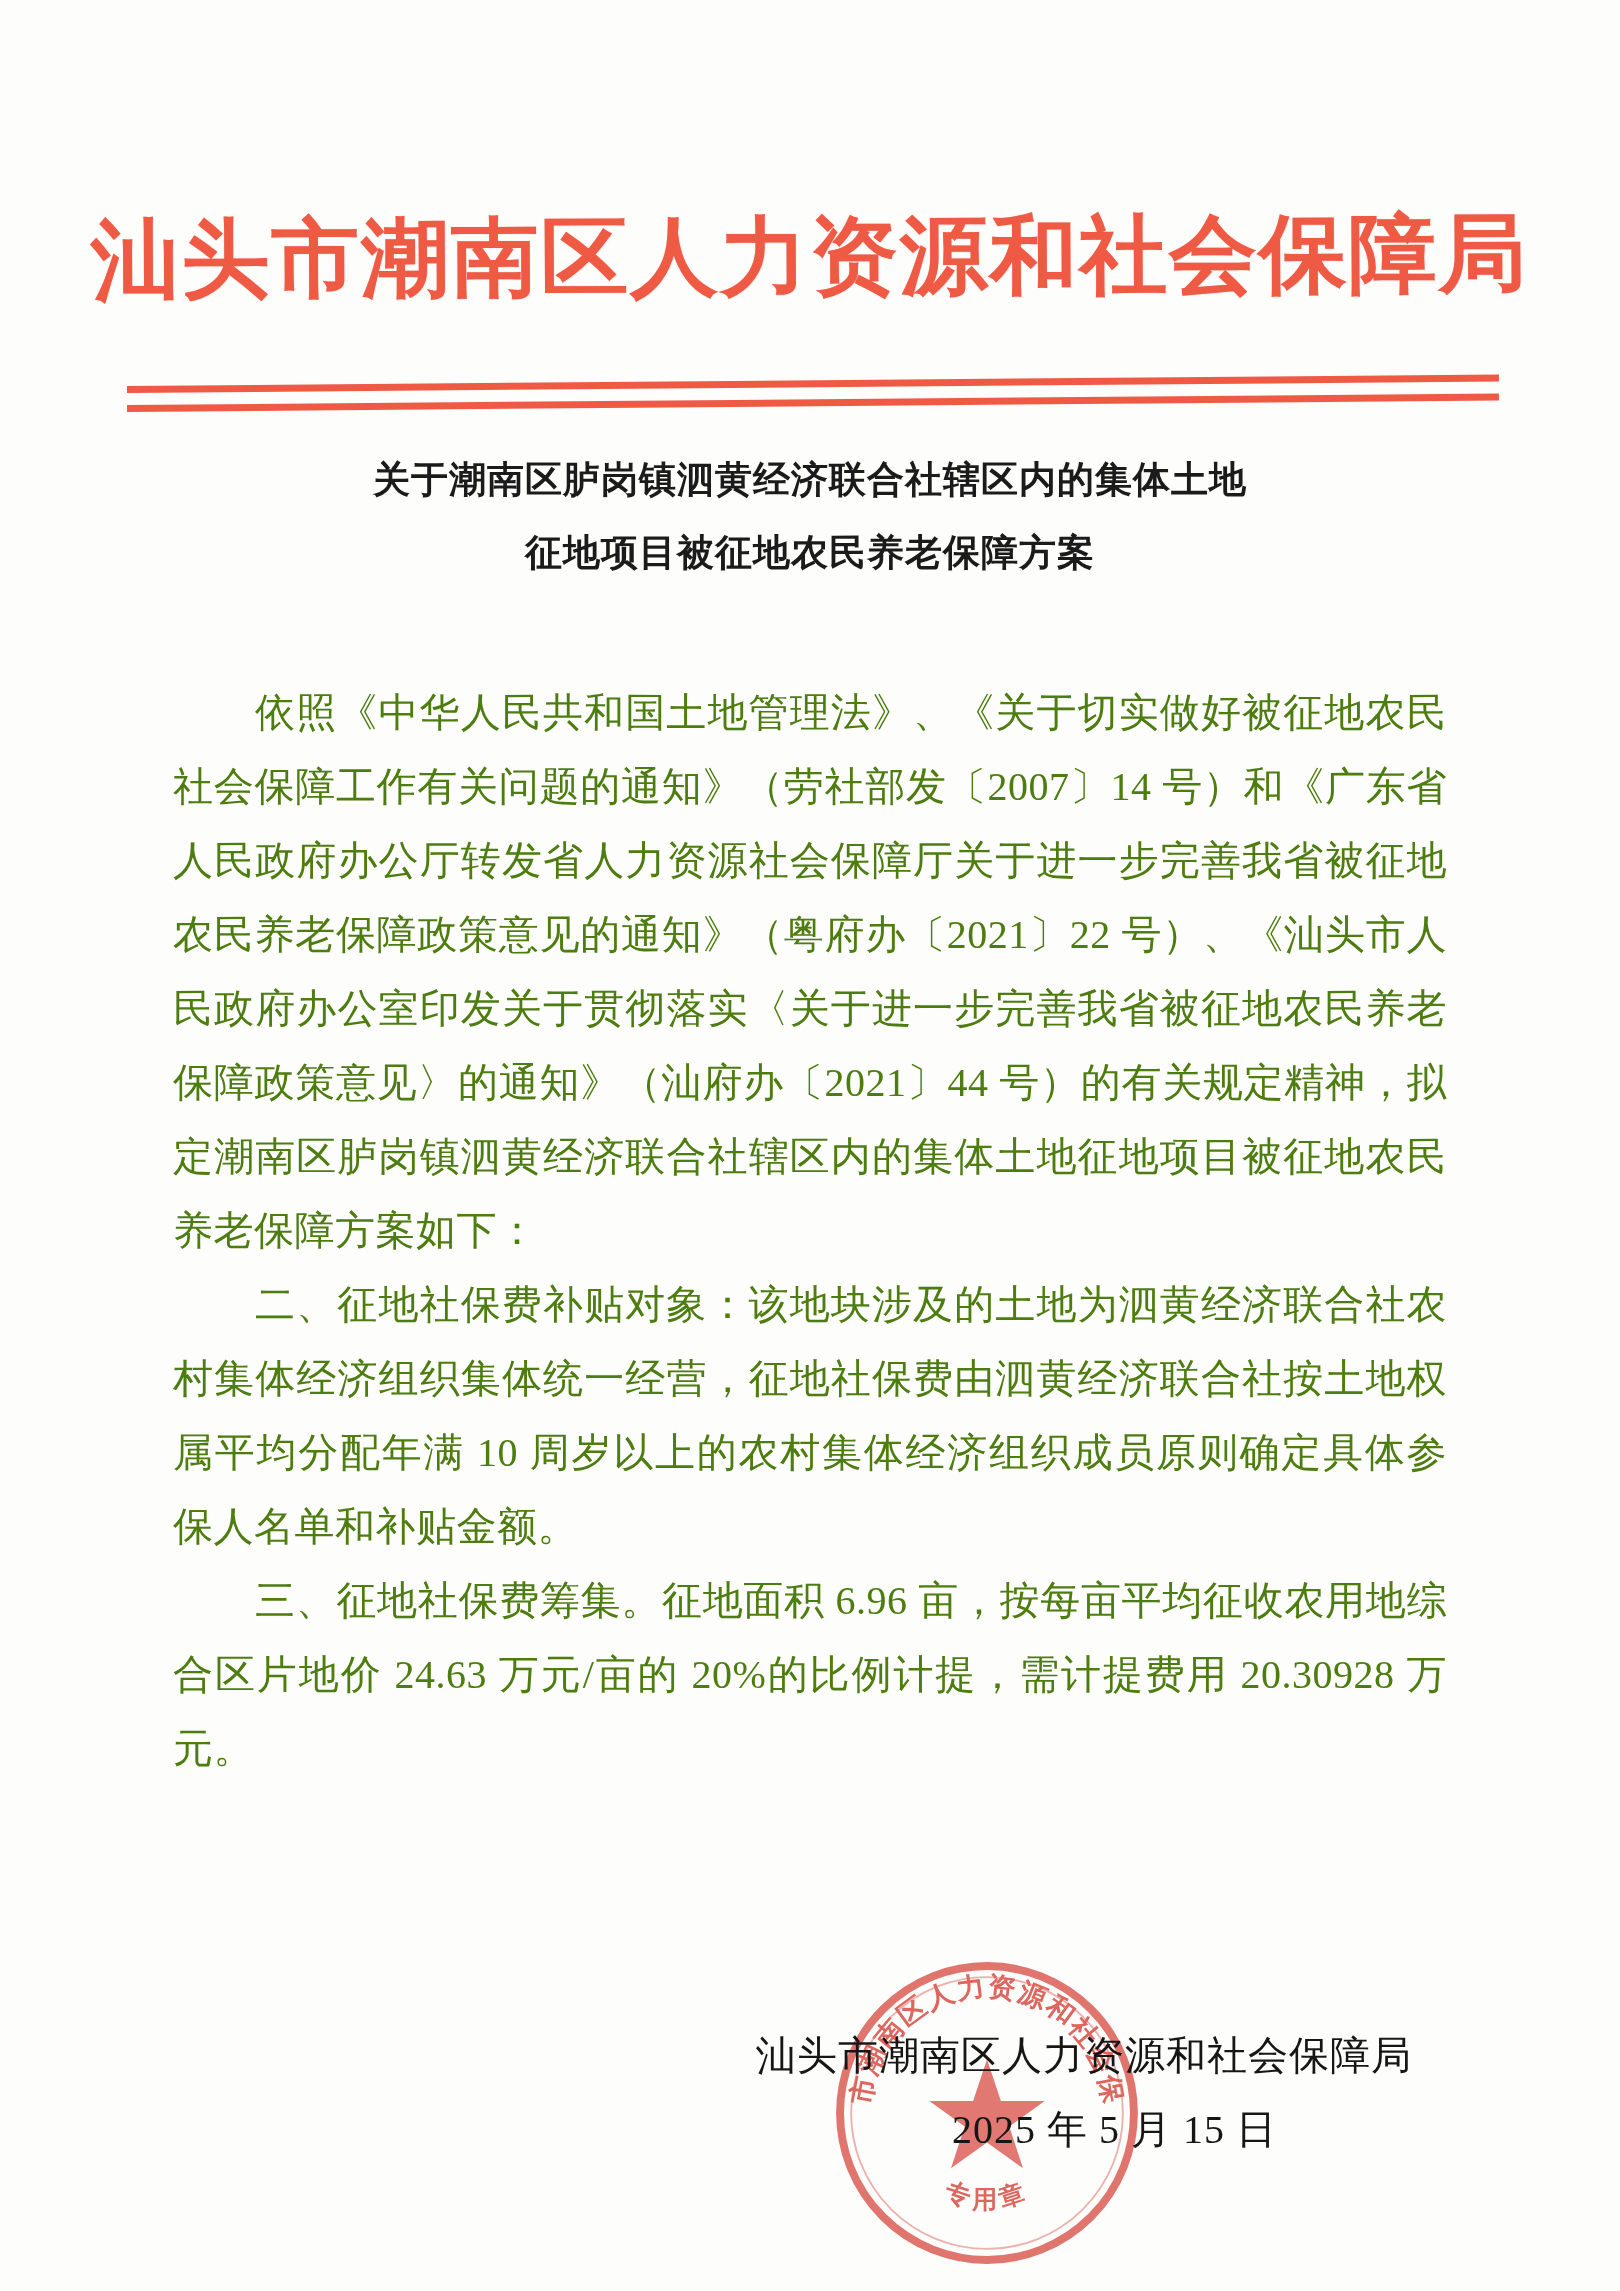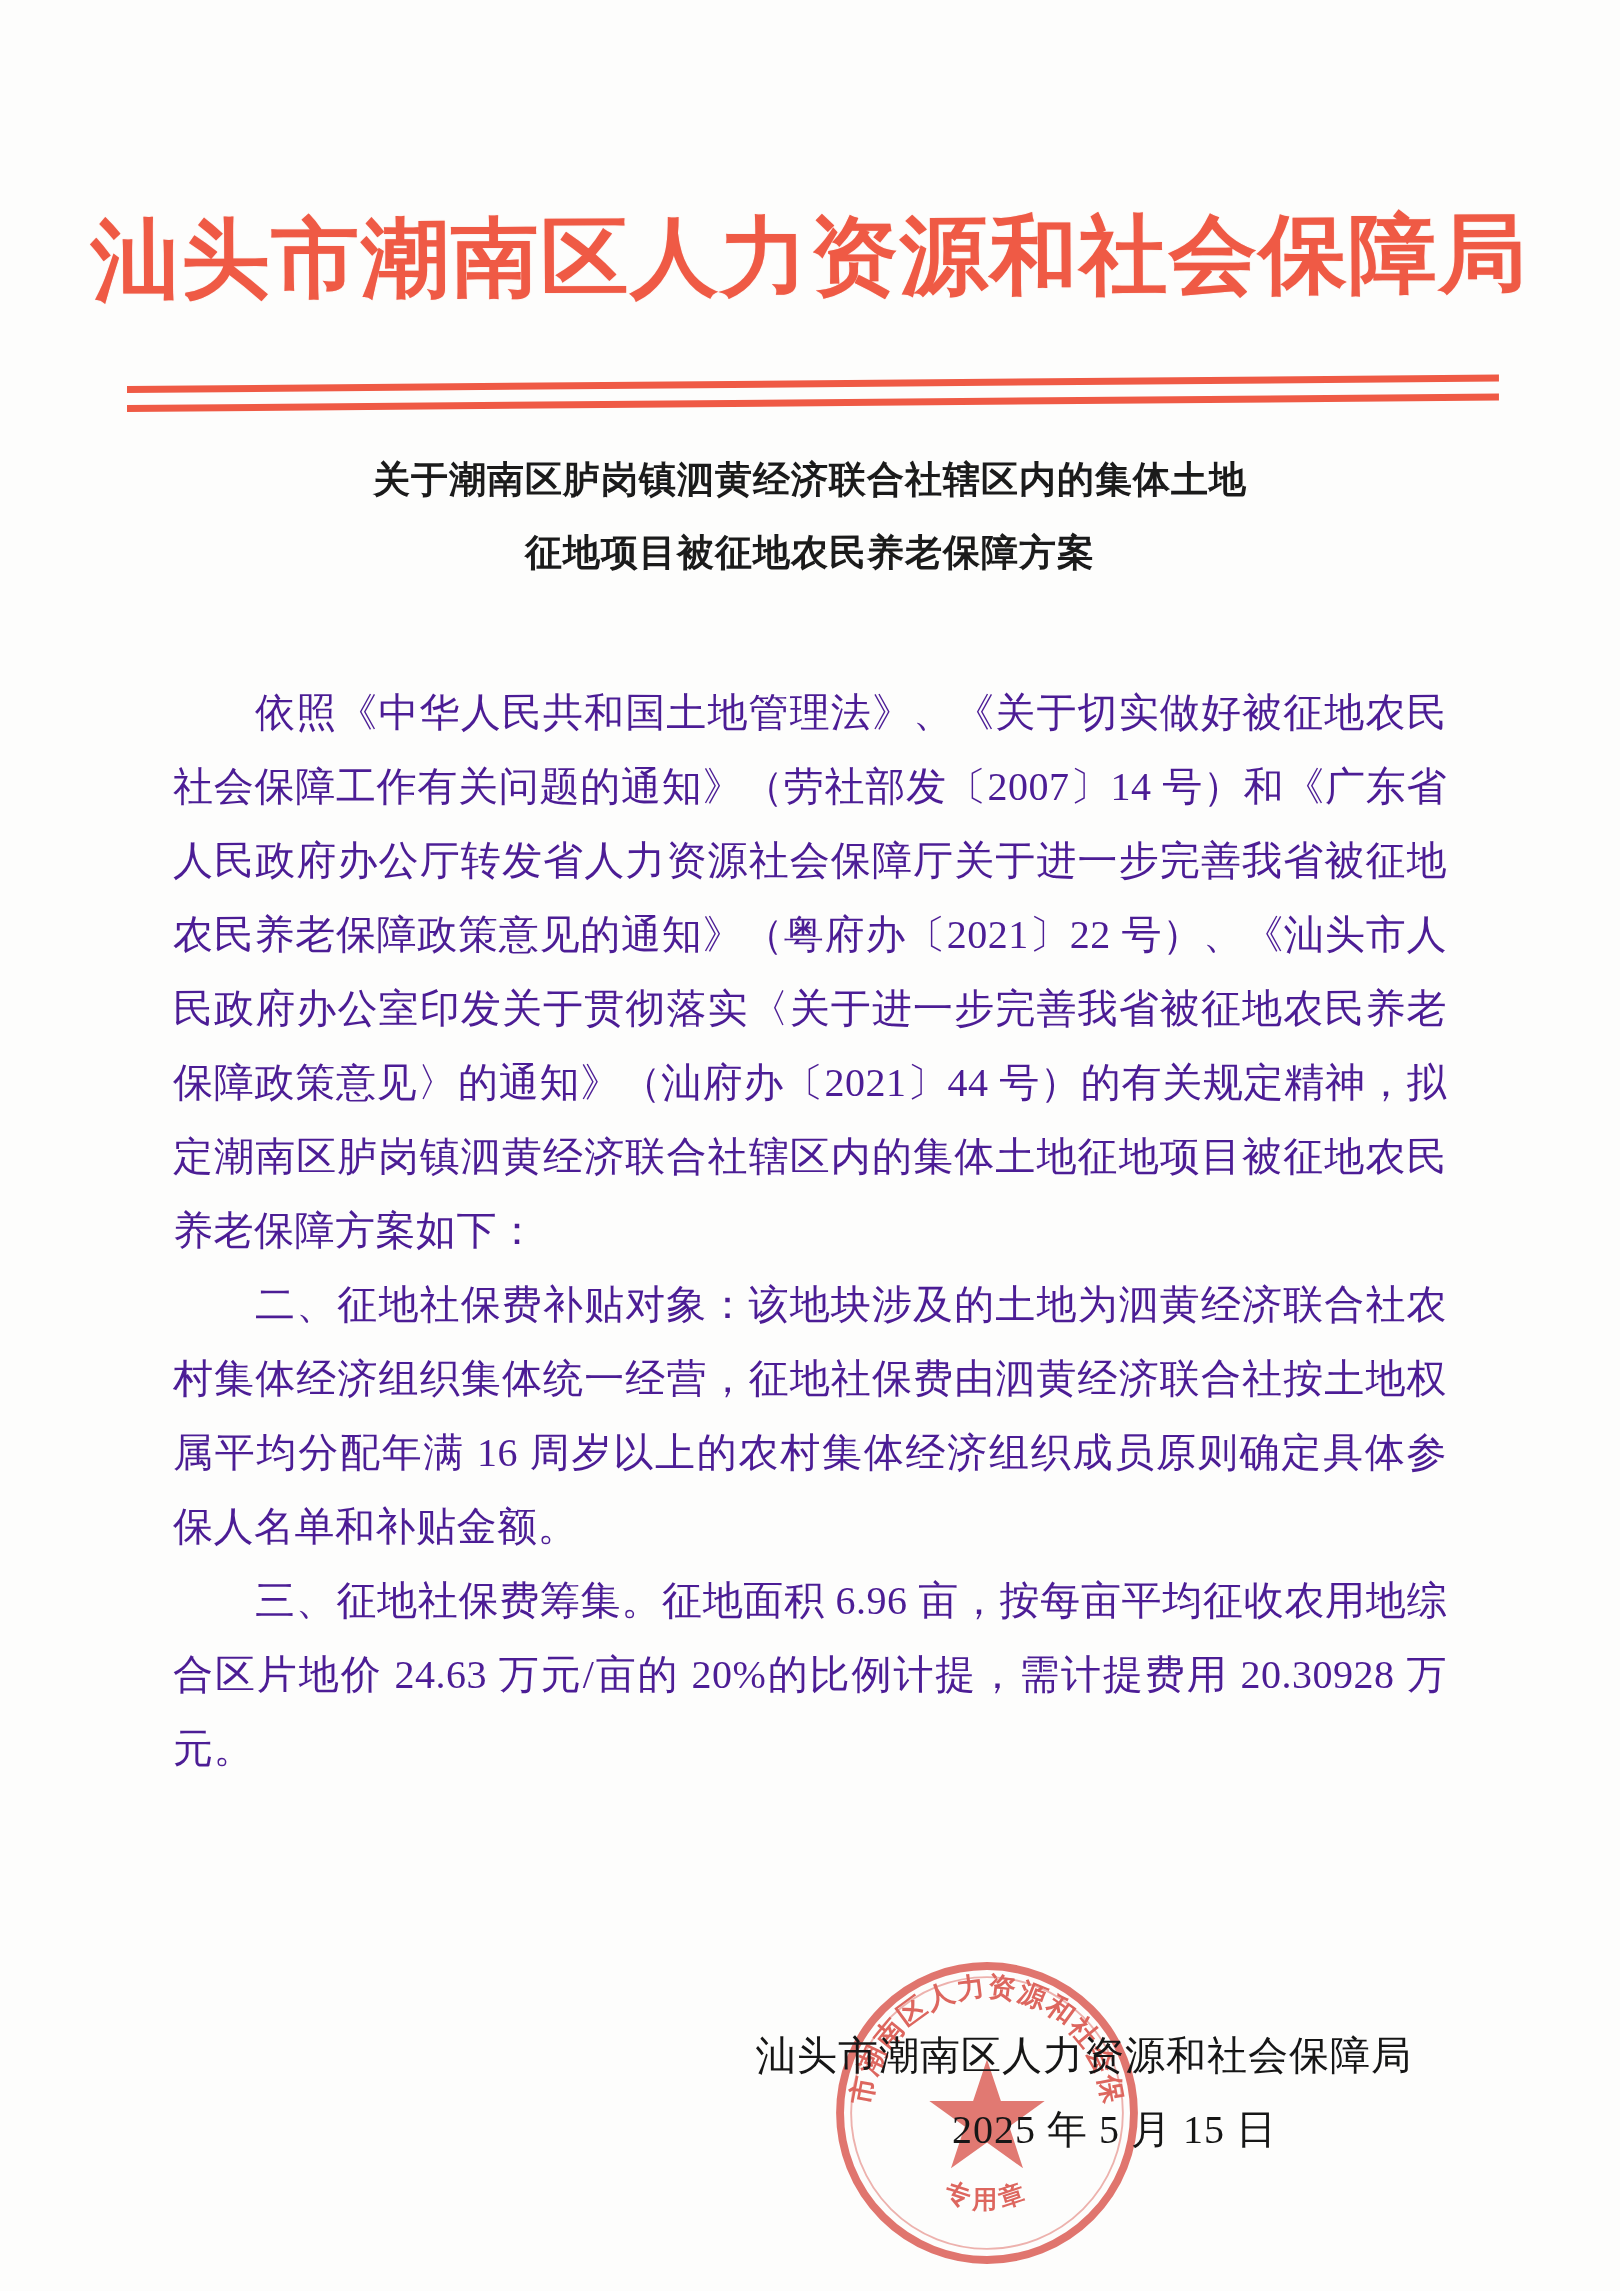--- a/index.html
+++ b/index.html
@@ -84,21 +84,21 @@
     letter-spacing: 1px;
     white-space: nowrap;
   }
 
   
   .body-text {
     position: absolute;
     top: 676px;
     left: 173px;
     width: 1274px;
-    color: #4c1d95;
+    color: #4d7c0f;
   }
   .para {
     font-family: "Liberation Serif", "DejaVu Serif", serif;
     font-size: 40px;
     line-height: 74px;
     text-align: justify;
     text-align-last: left;
     text-indent: 82px;
     letter-spacing: 0.5px;
     margin: 0;
@@ -153,21 +153,21 @@
     <div class="rule rule-bottom"></div>
   </div>
 
   <div class="doc-title">
     <div class="doc-title-line">关于潮南区胪岗镇泗黄经济联合社辖区内的集体土地</div>
     <div class="doc-title-line">征地项目被征地农民养老保障方案</div>
   </div>
 
   <div class="body-text">
     <p class="para">依照《中华人民共和国土地管理法》、《关于切实做好被征地农民社会保障工作有关问题的通知》（劳社部发〔2007〕14 号）和《广东省人民政府办公厅转发省人力资源社会保障厅关于进一步完善我省被征地农民养老保障政策意见的通知》（粤府办〔2021〕22 号）、《汕头市人民政府办公室印发关于贯彻落实〈关于进一步完善我省被征地农民养老保障政策意见〉的通知》（汕府办〔2021〕44 号）的有关规定精神，拟定潮南区胪岗镇泗黄经济联合社辖区内的集体土地征地项目被征地农民养老保障方案如下：</p>
-    <p class="para">二、征地社保费补贴对象：该地块涉及的土地为泗黄经济联合社农村集体经济组织集体统一经营，征地社保费由泗黄经济联合社按土地权属平均分配年满 16 周岁以上的农村集体经济组织成员原则确定具体参保人名单和补贴金额。</p>
+    <p class="para">二、征地社保费补贴对象：该地块涉及的土地为泗黄经济联合社农村集体经济组织集体统一经营，征地社保费由泗黄经济联合社按土地权属平均分配年满 10 周岁以上的农村集体经济组织成员原则确定具体参保人名单和补贴金额。</p>
     <p class="para">三、征地社保费筹集。征地面积 6.96 亩，按每亩平均征收农用地综合区片地价 24.63 万元/亩的 20%的比例计提，需计提费用 20.30928 万元。</p>
   </div>
 
   <div class="seal">
     <svg viewBox="0 0 200 200" xmlns="http://www.w3.org/2000/svg">
       <defs>
         <path id="sealArcTop" d="M 26,100 A 74,74 0 0 1 174,100"></path>
         <path id="sealArcBottom" d="M 40,100 A 60,60 0 0 0 160,100"></path>
       </defs>
       <circle cx="100" cy="100" r="93" fill="none" stroke="#d6453c" stroke-width="5" opacity="0.9"></circle>

